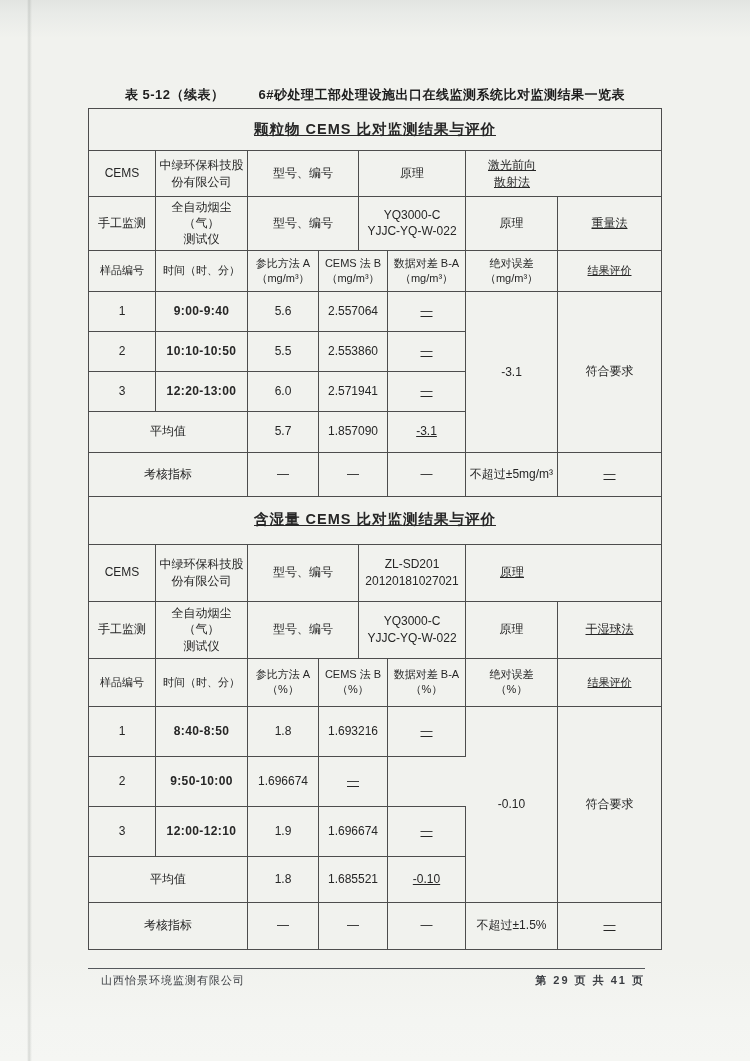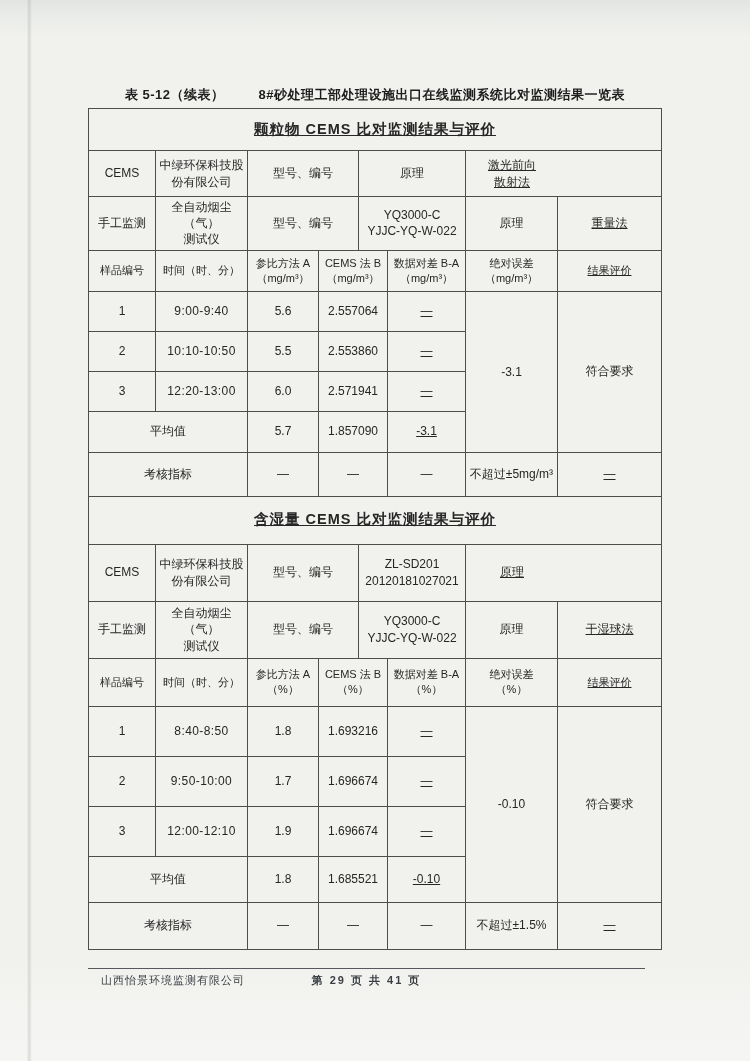--- a/index.html
+++ b/index.html
@@ -47,21 +47,21 @@
   .r-sample{grid-template-columns:67px 92px 71px 69px 1fr;}
   .r-sample .cell:last-child{border-right:1px solid #4d4d4d;}
   .r-avg{grid-template-columns:159px 71px 69px 1fr;}
   .r-avg .cell:last-child{border-right:1px solid #4d4d4d;}
   .merged{
     display:flex;align-items:center;justify-content:center;
     font-size:12px;color:#262626;box-sizing:border-box;
   }
   .merged.abs{width:92px;border-right:1px solid #4d4d4d;}
   .merged.result{flex:1;}
-  .time{font-weight:400;letter-spacing:0.4px;}
+  .time{font-weight:700;letter-spacing:0.4px;}
   
   .t1 .r-title{min-height:41px;}
   .t1 .r-equip{min-height:45px;}
   .t1 .r-header{min-height:40px;}
   .t1 .r-sample{min-height:39px;}
   .t1 .r-avg{min-height:40px;}
   .t1 .r-assess{min-height:43px;}
   .t2 .r-title{min-height:47px;}
   .t2 .r-equip{min-height:56px;}
   .t2 .r-header{min-height:47px;}
@@ -69,32 +69,32 @@
   .t2 .r-avg{min-height:45px;}
   .t2 .r-assess{min-height:46px;}
   .footer-rule{
     position:absolute;left:88px;top:968px;width:557px;height:0;
     border-top:1px solid #55585c;
   }
   .footer-company{
     position:absolute;left:101px;top:973px;font-size:11px;color:#3a3d42;letter-spacing:1px;
   }
   .footer-page{
-    position:absolute;left:88px;top:973px;width:557px;text-align:center;
+    position:absolute;left:88px;top:973px;width:557px;text-align:right;
     font-size:11px;color:#3a3d42;letter-spacing:2px;font-weight:600;
   }
 </style>
 </head>
 <body>
 
 <div class="sheet">
 
   <div class="heading">
     <span>表 5-12（续表）</span>
-    <span>8#砂处理工部处理设施出口在线监测系统比对监测结果一览表</span>
+    <span>6#砂处理工部处理设施出口在线监测系统比对监测结果一览表</span>
   </div>
 
   <div class="content">
 
     <div class="ctable t1">
       <div class="row r-title">
         <div class="cell">颗粒物 CEMS 比对监测结果与评价</div>
       </div>
 
       <div class="row r-equip">
@@ -221,21 +221,20 @@
           <div class="row r-sample">
             <div class="cell">1</div>
             <div class="cell time">8:40-8:50</div>
             <div class="cell">1.8</div>
             <div class="cell">1.693216</div>
             <div class="cell">—</div>
           </div>
           <div class="row r-sample">
             <div class="cell">2</div>
             <div class="cell time">9:50-10:00</div>
-            <div class="cell">1.7</div>
             <div class="cell">1.696674</div>
             <div class="cell">—</div>
           </div>
           <div class="row r-sample">
             <div class="cell">3</div>
             <div class="cell time">12:00-12:10</div>
             <div class="cell">1.9</div>
             <div class="cell">1.696674</div>
             <div class="cell">—</div>
           </div>

